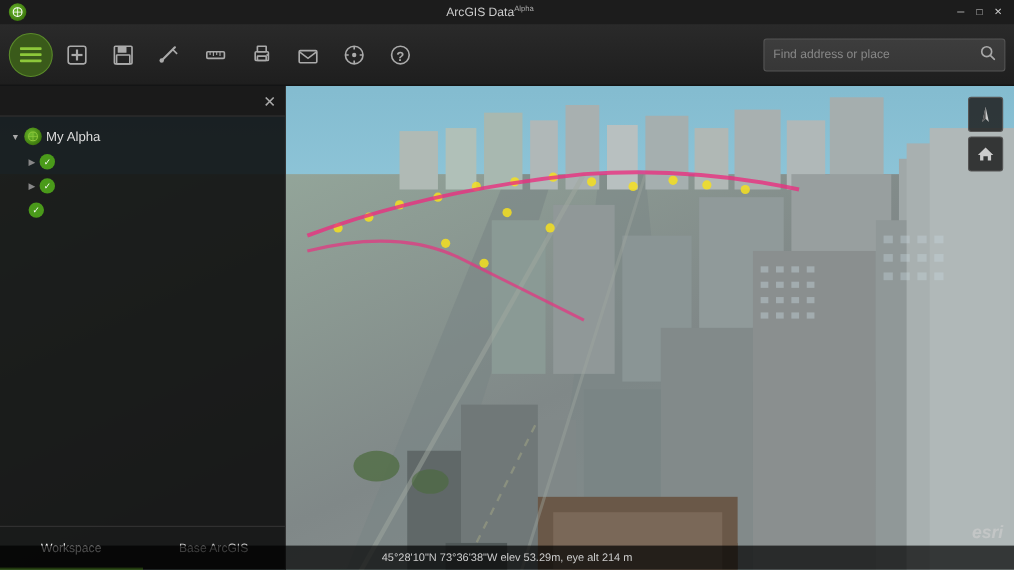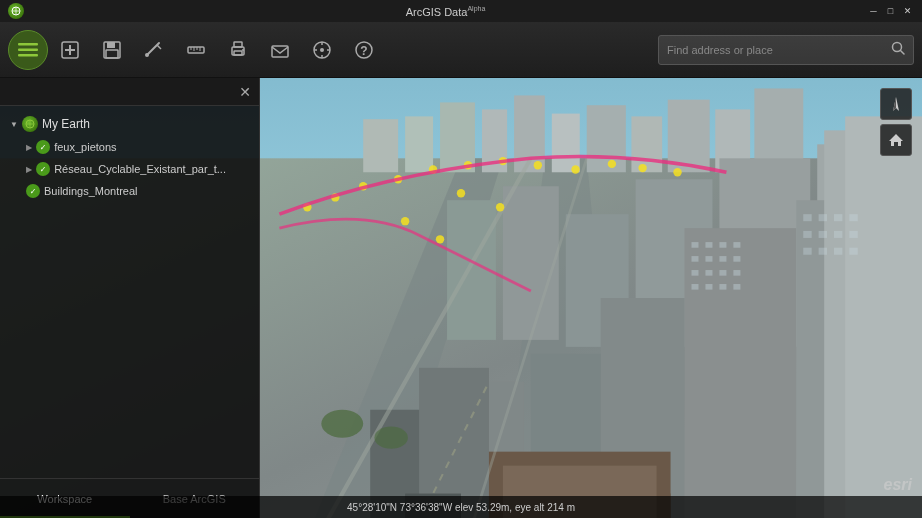--- a/index.html
+++ b/index.html
@@ -92,21 +92,21 @@
       border: 1px solid #5a8a2a;
     }
     #search-bar {
       margin-left: auto;
       display: flex;
       align-items: center;
       background: rgba(255,255,255,0.1);
       border: 1px solid #555;
       border-radius: 3px;
       padding: 4px 8px;
-      width: 256px;
+      width: 220px;
       height: 30px;
     }
     #search-input {
       background: transparent;
       border: none;
       outline: none;
       color: #ccc;
       font-size: 11px;
       flex: 1;
     }
@@ -599,40 +599,37 @@
       <div class="tree-group">
         <div class="tree-group-header">
           <span class="arrow">▼</span>
           <div class="group-icon">
             <svg width="10" height="10" viewBox="0 0 10 10">
               <circle cx="5" cy="5" r="4" fill="none" stroke="#8dc83a" stroke-width="1"></circle>
               <line x1="5" y1="1" x2="5" y2="9" stroke="#8dc83a" stroke-width="0.7"></line>
               <line x1="1" y1="5" x2="9" y2="5" stroke="#8dc83a" stroke-width="0.7"></line>
             </svg>
           </div>
-          <span>My Earth</span>
+          <span>My Alpha</span>
         </div>
 
         <div class="tree-items">
 
           <div class="tree-item">
             <span class="item-arrow">▶</span>
             <div class="check-icon">✓</div>
-            <span class="item-label">feux_pietons</span>
           </div>
 
           <div class="tree-item">
             <span class="item-arrow">▶</span>
             <div class="check-icon">✓</div>
-            <span class="item-label">Réseau_Cyclable_Existant_par_t...</span>
           </div>
 
           <div class="tree-item">
             <div class="check-icon">✓</div>
-            <span class="item-label">Buildings_Montreal</span>
           </div>
         </div>
       </div>
     </div>
 
     <div id="sidebar-footer">
       <button class="tab-btn active">
         <span>Workspace</span>
       </button>
       <button class="tab-btn">

